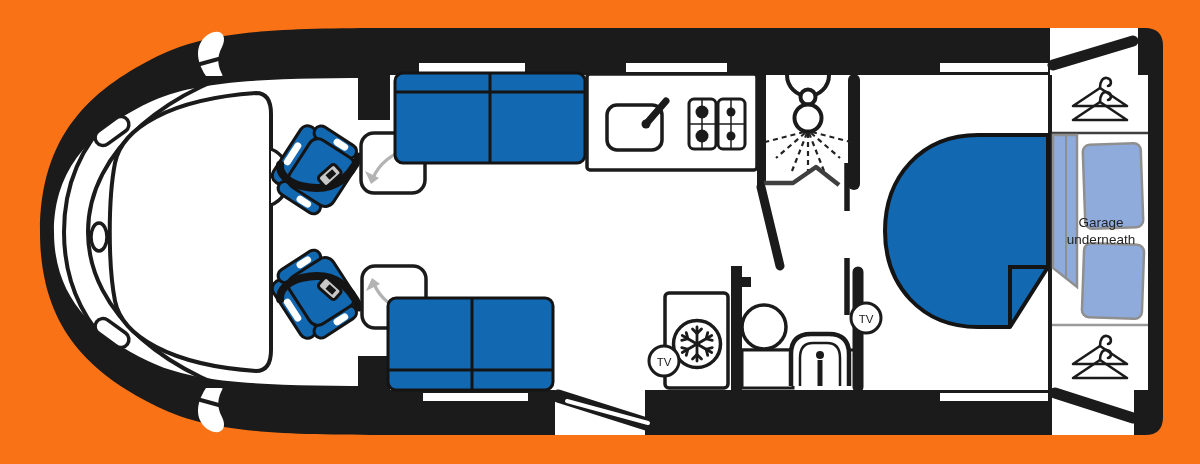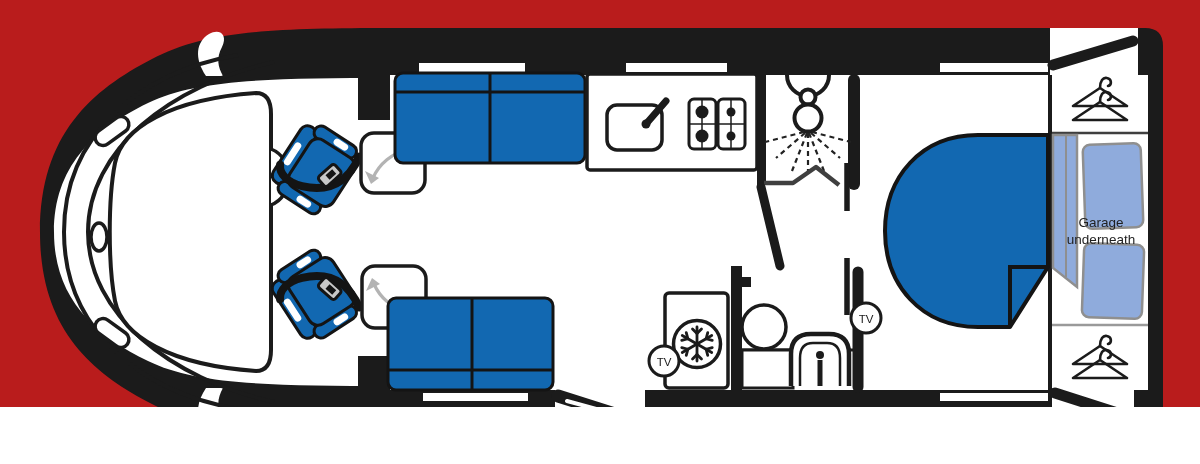--- a/index.html
+++ b/index.html
@@ -1,17 +1,17 @@
 <!DOCTYPE html>
 <html><head>
 <meta charset="utf-8">
 <title>Floorplan</title>
 <style>
   html,body{margin:0;padding:0;background:#ffffff;}
-  .stage{position:relative;width:1200px;height:407px;background:#b91c1c;overflow:hidden;}
+  .stage{position:relative;width:1200px;height:464px;background:#f97316;overflow:hidden;}
   svg{display:block;}
   text{font-family:"Liberation Sans",sans-serif;}
   .garage-label{font-size:13.5px;fill:#1f1f1f;}
   .tv-label{font-size:11.5px;fill:#1b1b1b;}
 </style>
 </head>
 <body>
 
 <div class="stage">
 <svg width="1200" height="464" viewBox="0 0 1200 464">

